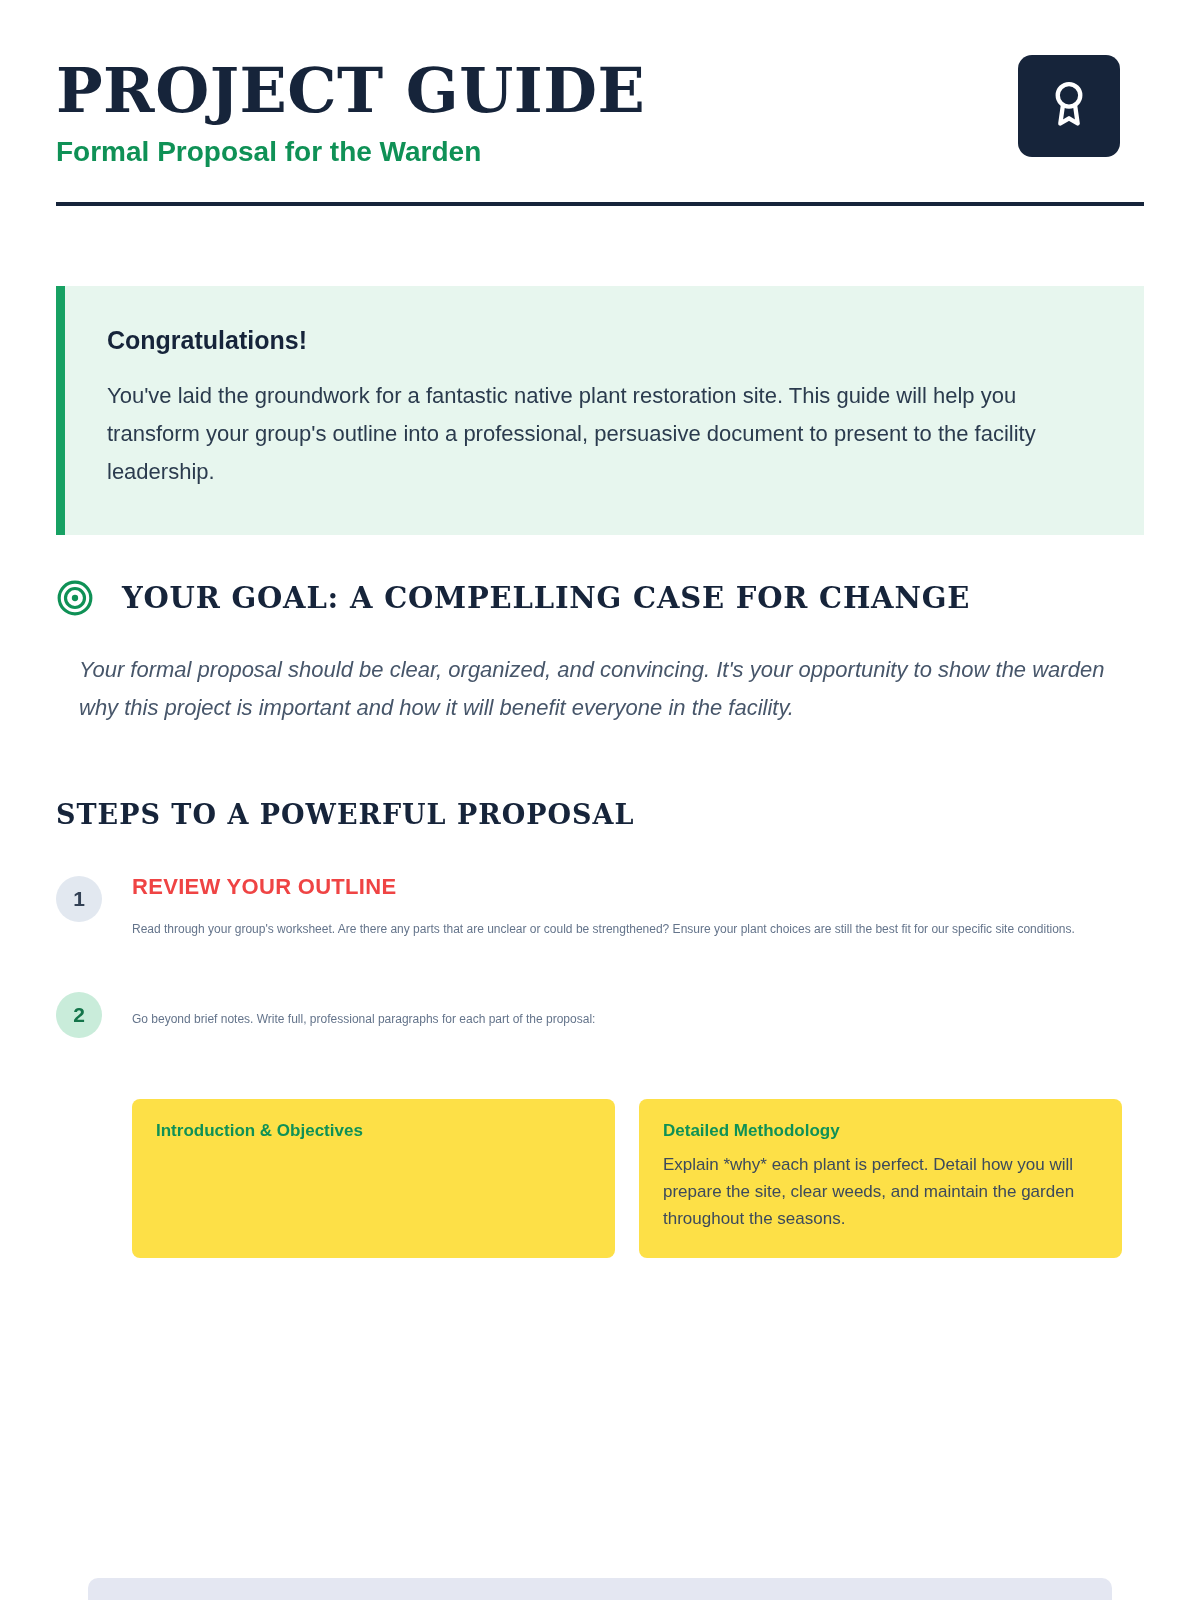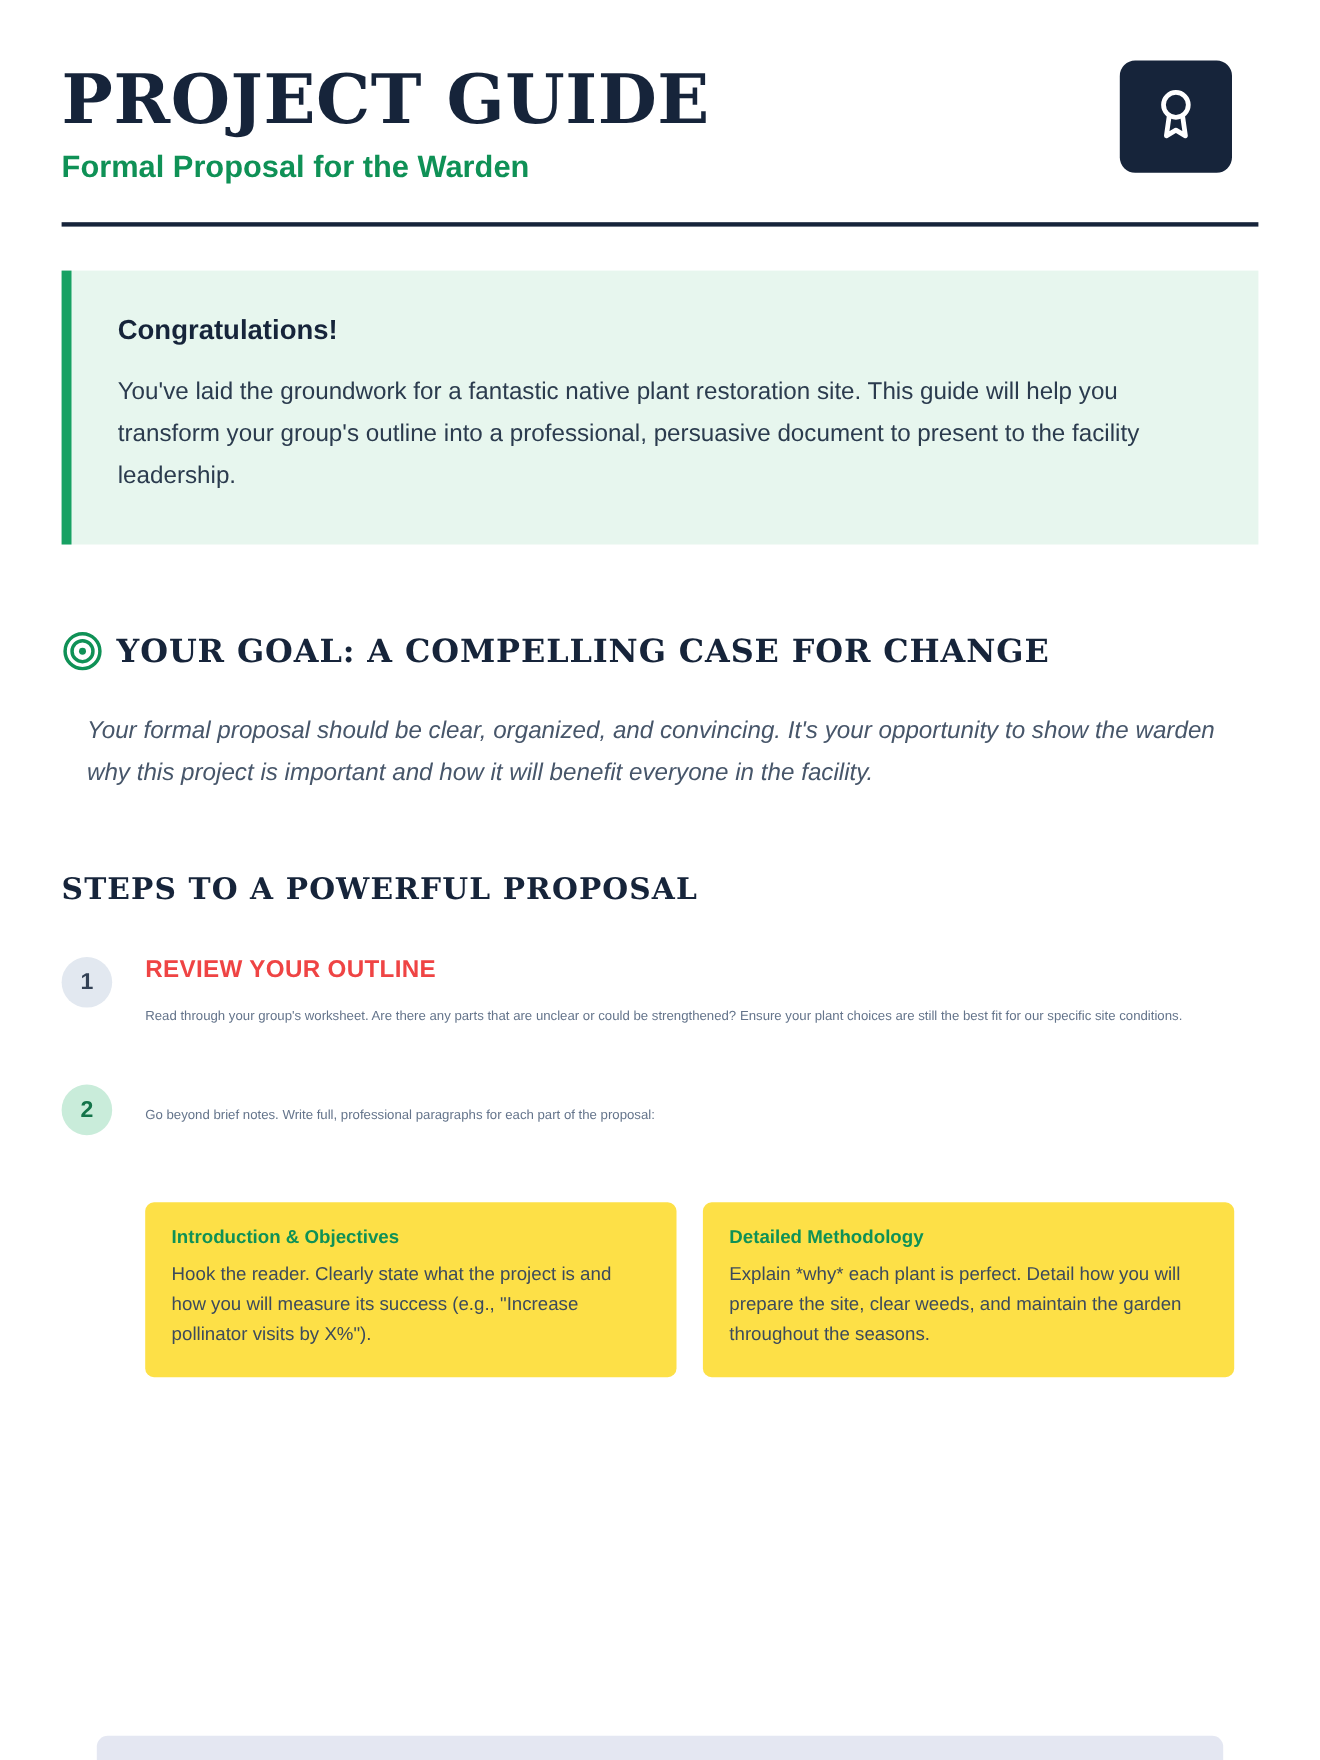--- a/index.html
+++ b/index.html
@@ -50,44 +50,44 @@
   }
   .header-rule {
     margin-top: 34px;
     height: 4px;
     background: #16243a;
     border: none;
   }
 
   
   .callout {
-    margin-top: 40px;
+    margin-top: 80px;
     background: #e7f6ee;
     border-left: 9px solid #17a163;
     padding: 40px 42px 44px 42px;
   }
   .callout-title {
     font-size: 25px;
     font-weight: 700;
     color: #16243a;
   }
   .callout-body {
     margin-top: 22px;
     font-size: 22px;
     line-height: 38px;
     color: #2b3b4e;
     max-width: 1000px;
   }
 
   
   .goal-heading-row {
-    margin-top: 78px;
+    margin-top: 44px;
     display: flex;
     align-items: center;
-    gap: 12px;
+    gap: 28px;
   }
   .goal-heading {
     font-family: "DejaVu Serif", "Liberation Serif", serif;
     font-weight: 700;
     font-size: 29px;
     letter-spacing: 0.8px;
     color: #16243a;
   }
   .goal-body {
     margin-top: 34px;
@@ -227,21 +227,20 @@
   </div>
 
   <div class="step">
     <div class="step-num green">2</div>
     <div class="step-content">
       <div class="step-body">Go beyond brief notes. Write full, professional paragraphs for each part of the proposal:</div>
 
       <div class="card-grid">
         <div class="card">
           <div class="card-title">Introduction &amp; Objectives</div>
-          <div class="card-body">Hook the reader. Clearly state what the project is and how you will measure its success (e.g., "Increase pollinator visits by X%").</div>
         </div>
         <div class="card">
           <div class="card-title">Detailed Methodology</div>
           <div class="card-body">Explain *why* each plant is perfect. Detail how you will prepare the site, clear weeds, and maintain the garden throughout the seasons.</div>
         </div>
       </div>
     </div>
   </div>
 
   <div class="bottom-strip"></div>

